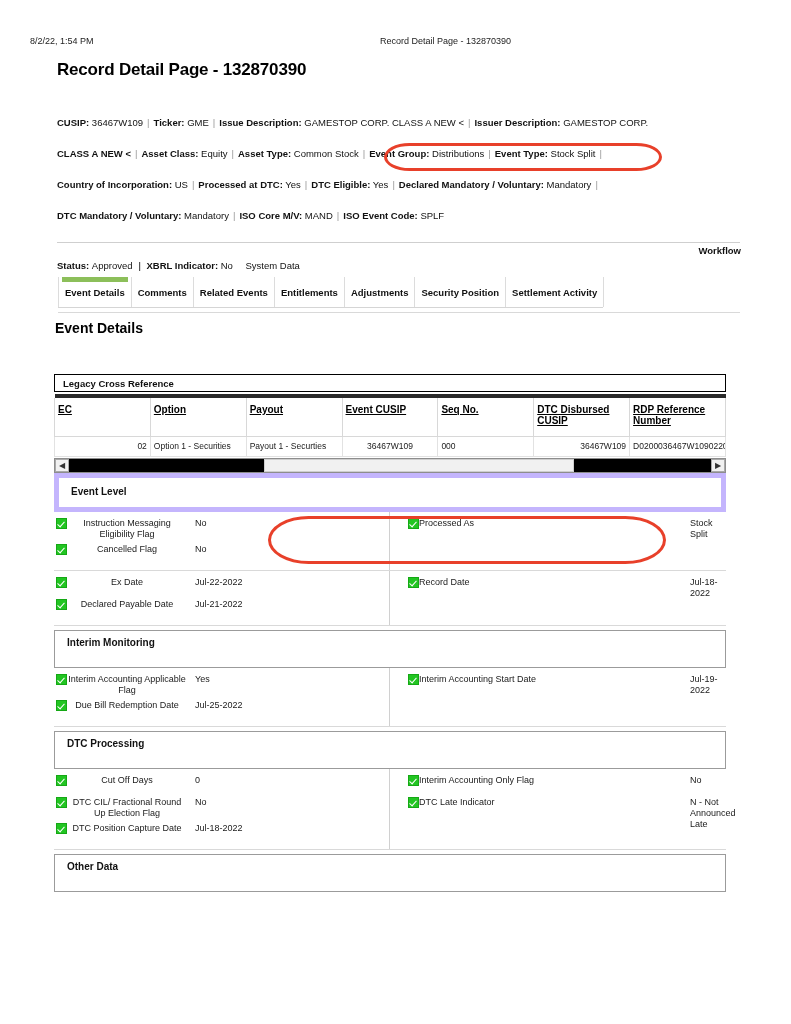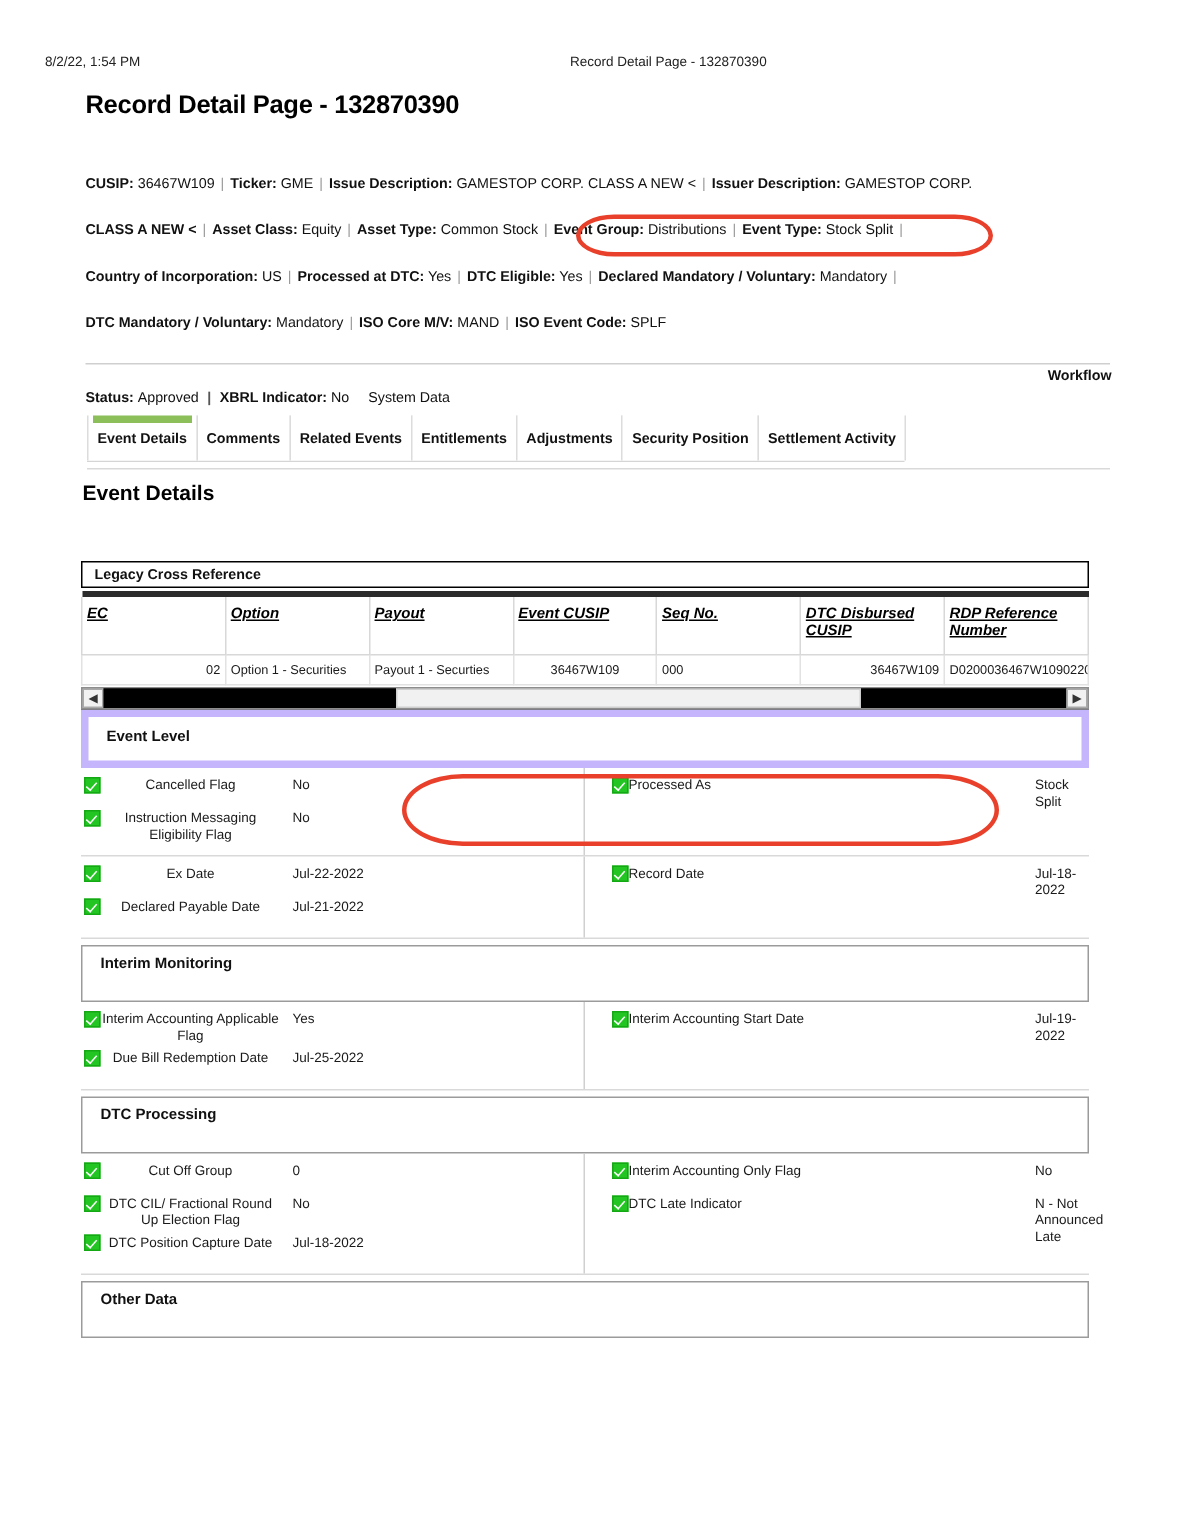--- a/index.html
+++ b/index.html
@@ -136,21 +136,21 @@
   .grid th.hdr {
     border: 1px solid #d8d8d8;
     border-top: 0;
     vertical-align: top;
     text-align: left;
     padding: 6px 3px 10px 3px;
     font-size: 10px;
     font-weight: bold;
     color: #000;
   }
-  .grid th.hdr span { text-decoration: underline; font-style: italic; }
+  .grid th.hdr span { text-decoration: underline; }
   .grid td {
     border: 1px solid #e2e2e2;
     font-size: 8.5px;
     color: #1a1a1a;
     padding: 4px 3px;
     vertical-align: top;
     line-height: 11px;
     word-wrap: break-word;
   }
   .grid td.r { text-align: right; }
@@ -329,22 +329,22 @@
     <div class="track-left"></div>
     <div class="thumb"></div>
     <div class="track-right"></div>
     <div class="arrow">▶</div>
   </div>
 
   <div id="groups">
       <div class="group-bar event-level"><span>Event Level</span></div>
       <div class="fields">
         <div class="col left">
+          <div class="frow"><span class="cbox"></span><span class="flab lw">Instruction Messaging Eligibility Flag</span><span class="fval lv">No</span></div>
           <div class="frow"><span class="cbox"></span><span class="flab lw">Cancelled Flag</span><span class="fval lv">No</span></div>
-          <div class="frow"><span class="cbox"></span><span class="flab lw">Instruction Messaging Eligibility Flag</span><span class="fval lv">No</span></div>
         </div>
         <div class="col right">
           <div class="frow"><span class="cbox"></span><span class="flab rlab">Processed As</span><span class="fval rval">Stock Split</span></div>
         </div>
       </div>
       <div class="fields">
         <div class="col left">
           <div class="frow"><span class="cbox"></span><span class="flab lw">Ex Date</span><span class="fval lv">Jul-22-2022</span></div>
           <div class="frow"><span class="cbox"></span><span class="flab lw">Declared Payable Date</span><span class="fval lv">Jul-21-2022</span></div>
         </div>
@@ -358,21 +358,21 @@
           <div class="frow"><span class="cbox"></span><span class="flab lw">Interim Accounting Applicable Flag</span><span class="fval lv">Yes</span></div>
           <div class="frow"><span class="cbox"></span><span class="flab lw">Due Bill Redemption Date</span><span class="fval lv">Jul-25-2022</span></div>
         </div>
         <div class="col right">
           <div class="frow"><span class="cbox"></span><span class="flab rlab">Interim Accounting Start Date</span><span class="fval rval">Jul-19-2022</span></div>
         </div>
       </div>
       <div class="group-bar tall"><span>DTC Processing</span></div>
       <div class="fields">
         <div class="col left">
-          <div class="frow"><span class="cbox"></span><span class="flab lw">Cut Off Group</span><span class="fval lv">0</span></div>
+          <div class="frow"><span class="cbox"></span><span class="flab lw">Cut Off Days</span><span class="fval lv">0</span></div>
           <div class="frow"><span class="cbox"></span><span class="flab lw">DTC CIL/ Fractional Round Up Election Flag</span><span class="fval lv">No</span></div>
           <div class="frow"><span class="cbox"></span><span class="flab lw">DTC Position Capture Date</span><span class="fval lv">Jul-18-2022</span></div>
         </div>
         <div class="col right">
           <div class="frow"><span class="cbox"></span><span class="flab rlab">Interim Accounting Only Flag</span><span class="fval rval">No</span></div>
           <div class="frow"><span class="cbox"></span><span class="flab rlab">DTC Late Indicator</span><span class="fval rval">N - Not Announced Late</span></div>
         </div>
       </div>
       <div class="group-bar tall"><span>Other Data</span></div>
     </div>

